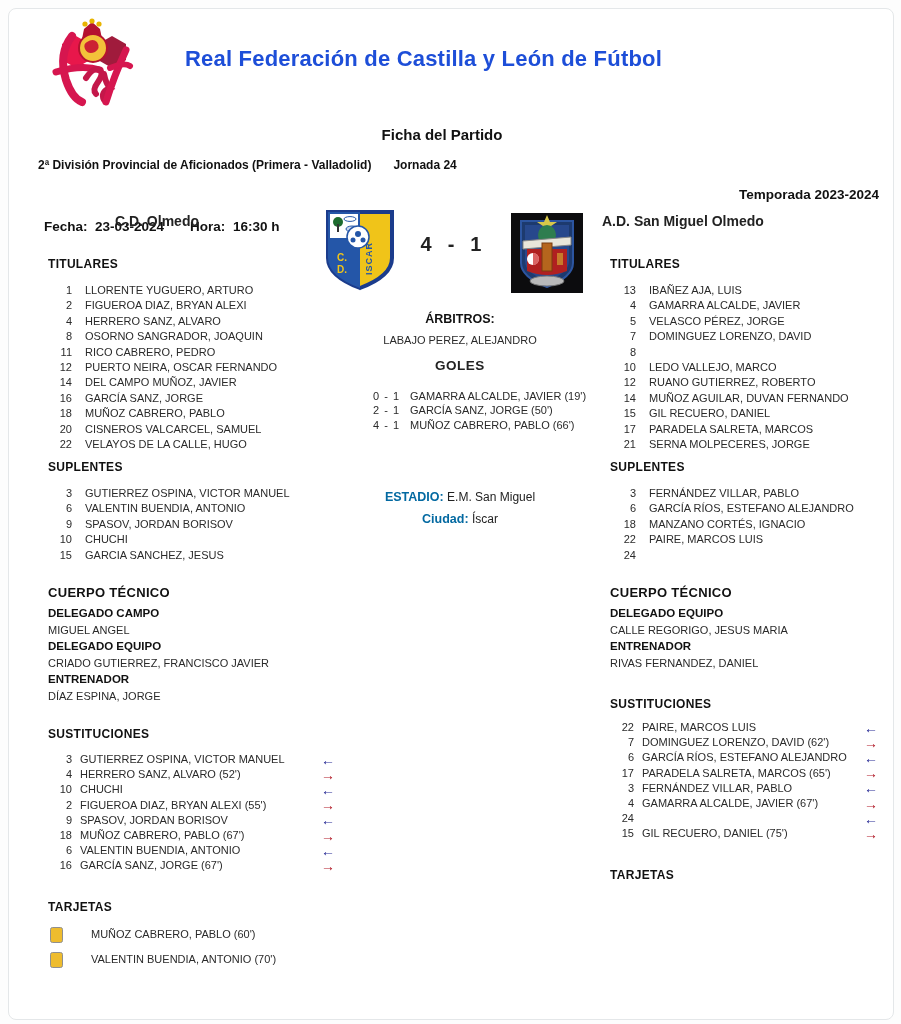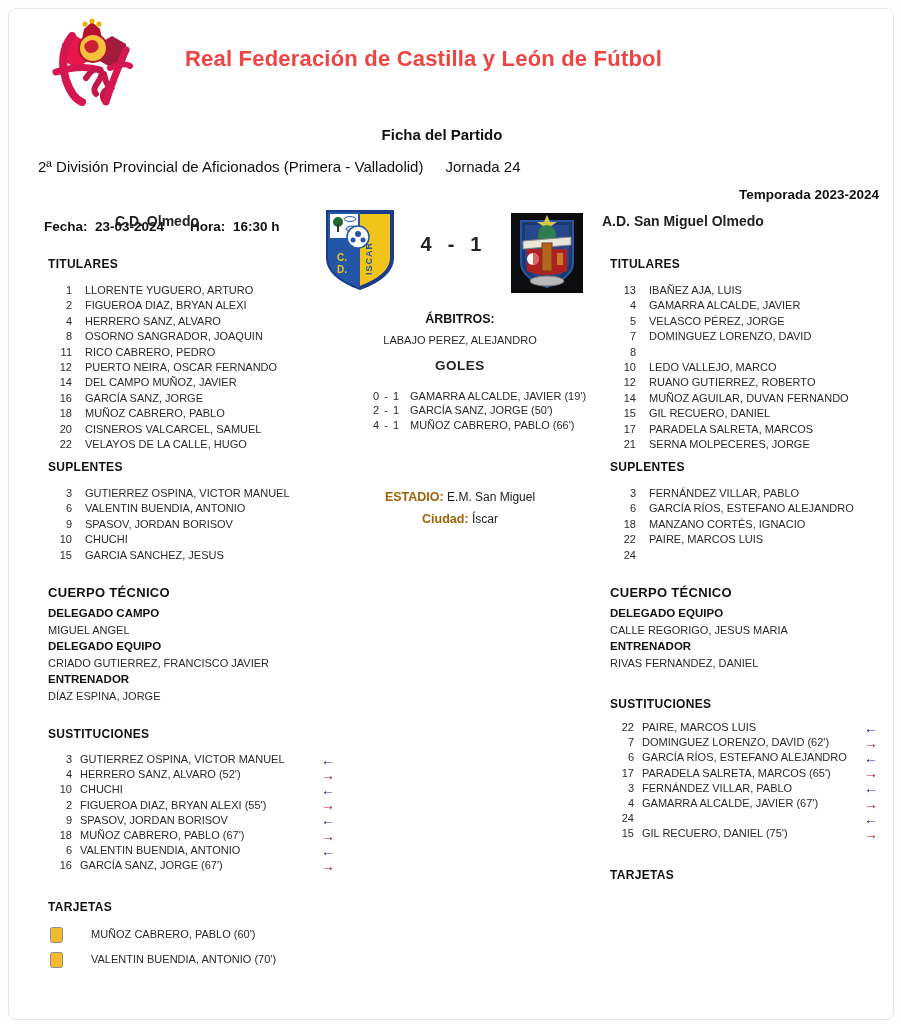--- a/index.html
+++ b/index.html
@@ -1,22 +1,22 @@
 <!DOCTYPE html>
 <html><head>
 <meta charset="utf-8">
 <style>
   html,body{margin:0;padding:0;background:#fdfdfd;}
   body{width:901px;height:1024px;position:relative;font-family:"Liberation Sans",sans-serif;color:#222;overflow:hidden;}
   .page{position:absolute;left:8px;top:8px;width:884px;height:1010px;background:#fff;border:1px solid #e4e7e9;border-radius:8px;}
   .abs{position:absolute;}
   
-  .fed-title{left:185px;top:46px;font-size:22px;font-weight:bold;color:#ef4444;letter-spacing:.2px;}
+  .fed-title{left:185px;top:46px;font-size:22px;font-weight:bold;color:#1d4ed8;letter-spacing:.2px;}
   .doc-title{left:0;top:126px;width:884px;text-align:center;font-size:15px;font-weight:bold;color:#111;}
-  .competition-row{left:38px;top:158px;font-size:15px;font-weight:normal;color:#111;}
+  .competition-row{left:38px;top:158px;font-size:12px;font-weight:bold;color:#111;}
   .competition-row .jornada{margin-left:22px;}
   .date-row{left:44px;top:187px;font-size:13.5px;font-weight:bold;color:#111;margin-top:32px;}
   .date-row .gap{display:inline-block;width:26px;}
   .temporada{right:22px;top:187px;font-size:13.5px;font-weight:bold;color:#111;}
   
   .home-name{left:32px;top:213px;width:250px;text-align:center;font-size:14px;font-weight:bold;}
   .away-name{left:602px;top:213px;width:280px;font-size:14px;font-weight:bold;}
   .home-crest{left:325px;top:209px;}
   .away-crest{left:511px;top:213px;}
   .score{left:392px;top:233px;width:120px;text-align:center;font-size:20px;font-weight:bold;letter-spacing:2px;}
@@ -41,21 +41,21 @@
   .cards .cardico{width:11px;height:14px;border-radius:2.5px;margin-left:2px;margin-right:28px;border:1px solid #8f8f8f;}
   .card-yellow{background:#eebc2e;}
   
   .centercol{left:322px;top:0;width:276px;text-align:center;}
   .c-label{font-size:12.5px;font-weight:bold;color:#111;}
   .c-name{font-size:11px;color:#2a2a2a;}
   .goles-h{font-size:13.5px;font-weight:bold;letter-spacing:.5px;}
   .goal-row{display:flex;line-height:14.4px;font-size:11px;color:#2a2a2a;text-align:left;}
   .goal-row .sc{flex:0 0 78px;text-align:right;letter-spacing:1px;}
   .goal-row .pl{margin-left:10px;}
-  .venue b{font-size:12.5px;color:#a16207;}
+  .venue b{font-size:12.5px;color:#0369a1;}
   .venue{font-size:12px;color:#222;}
 </style>
 </head>
 <body>
 
 <div class="page"></div>
 
 <div class="abs" style="left:42px;top:16px;width:100px;height:100px;">
   <svg width="100" height="100" viewBox="0 0 100 100">
     <polygon points="50,6 58,13 60,23 40,23 42,13" fill="#b5122f"></polygon>

